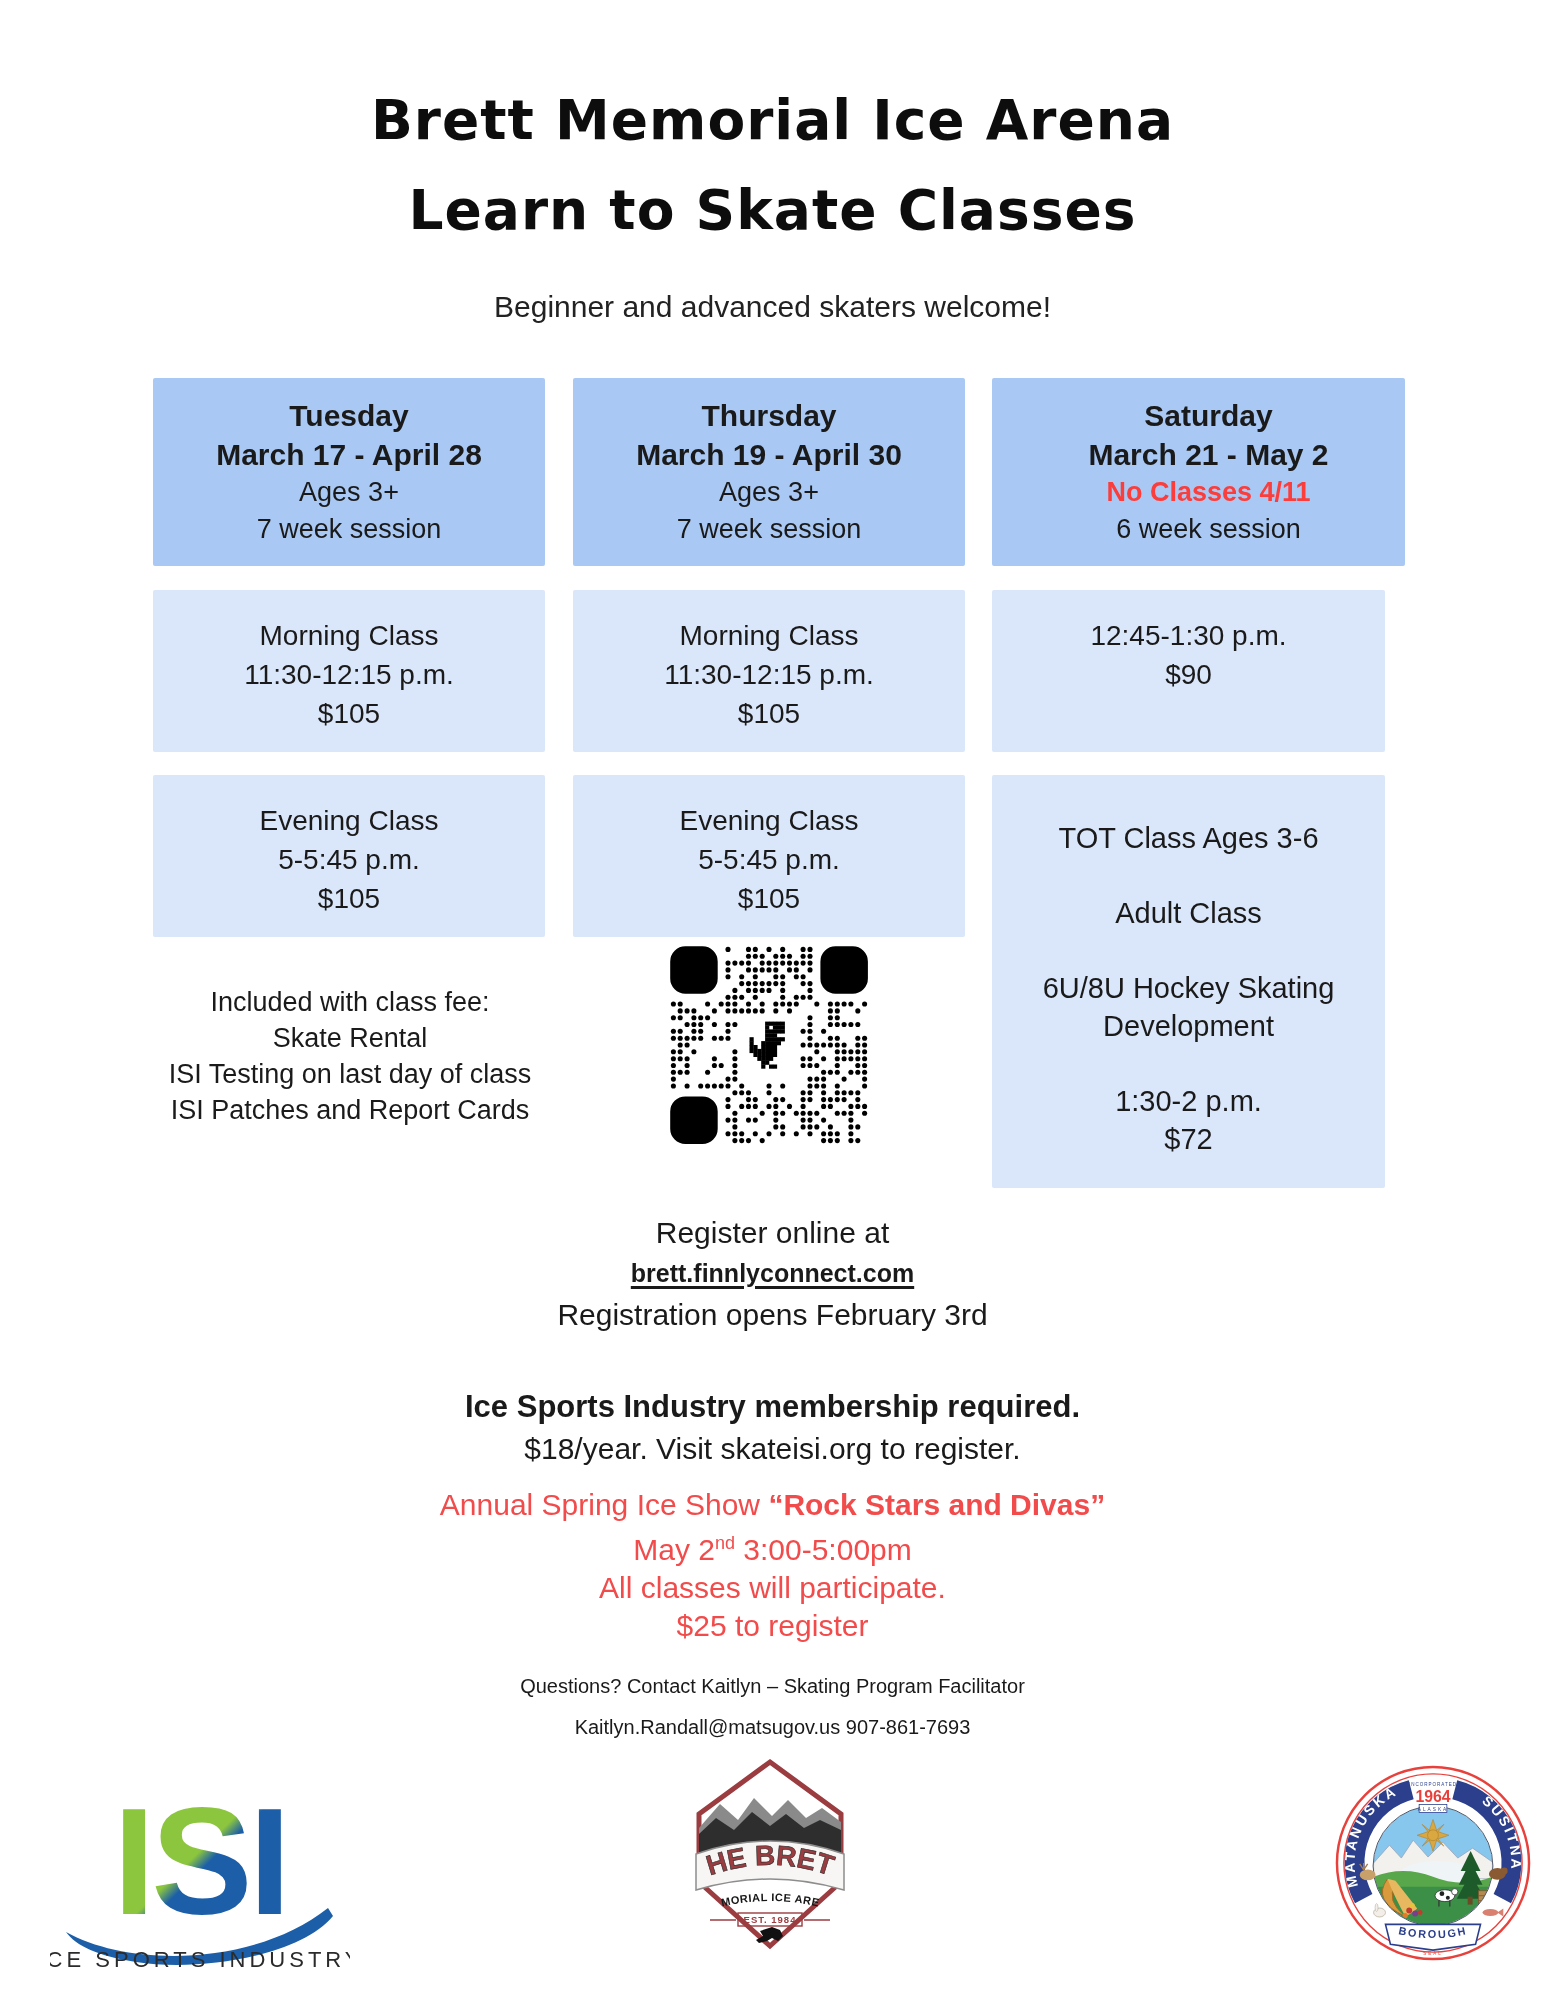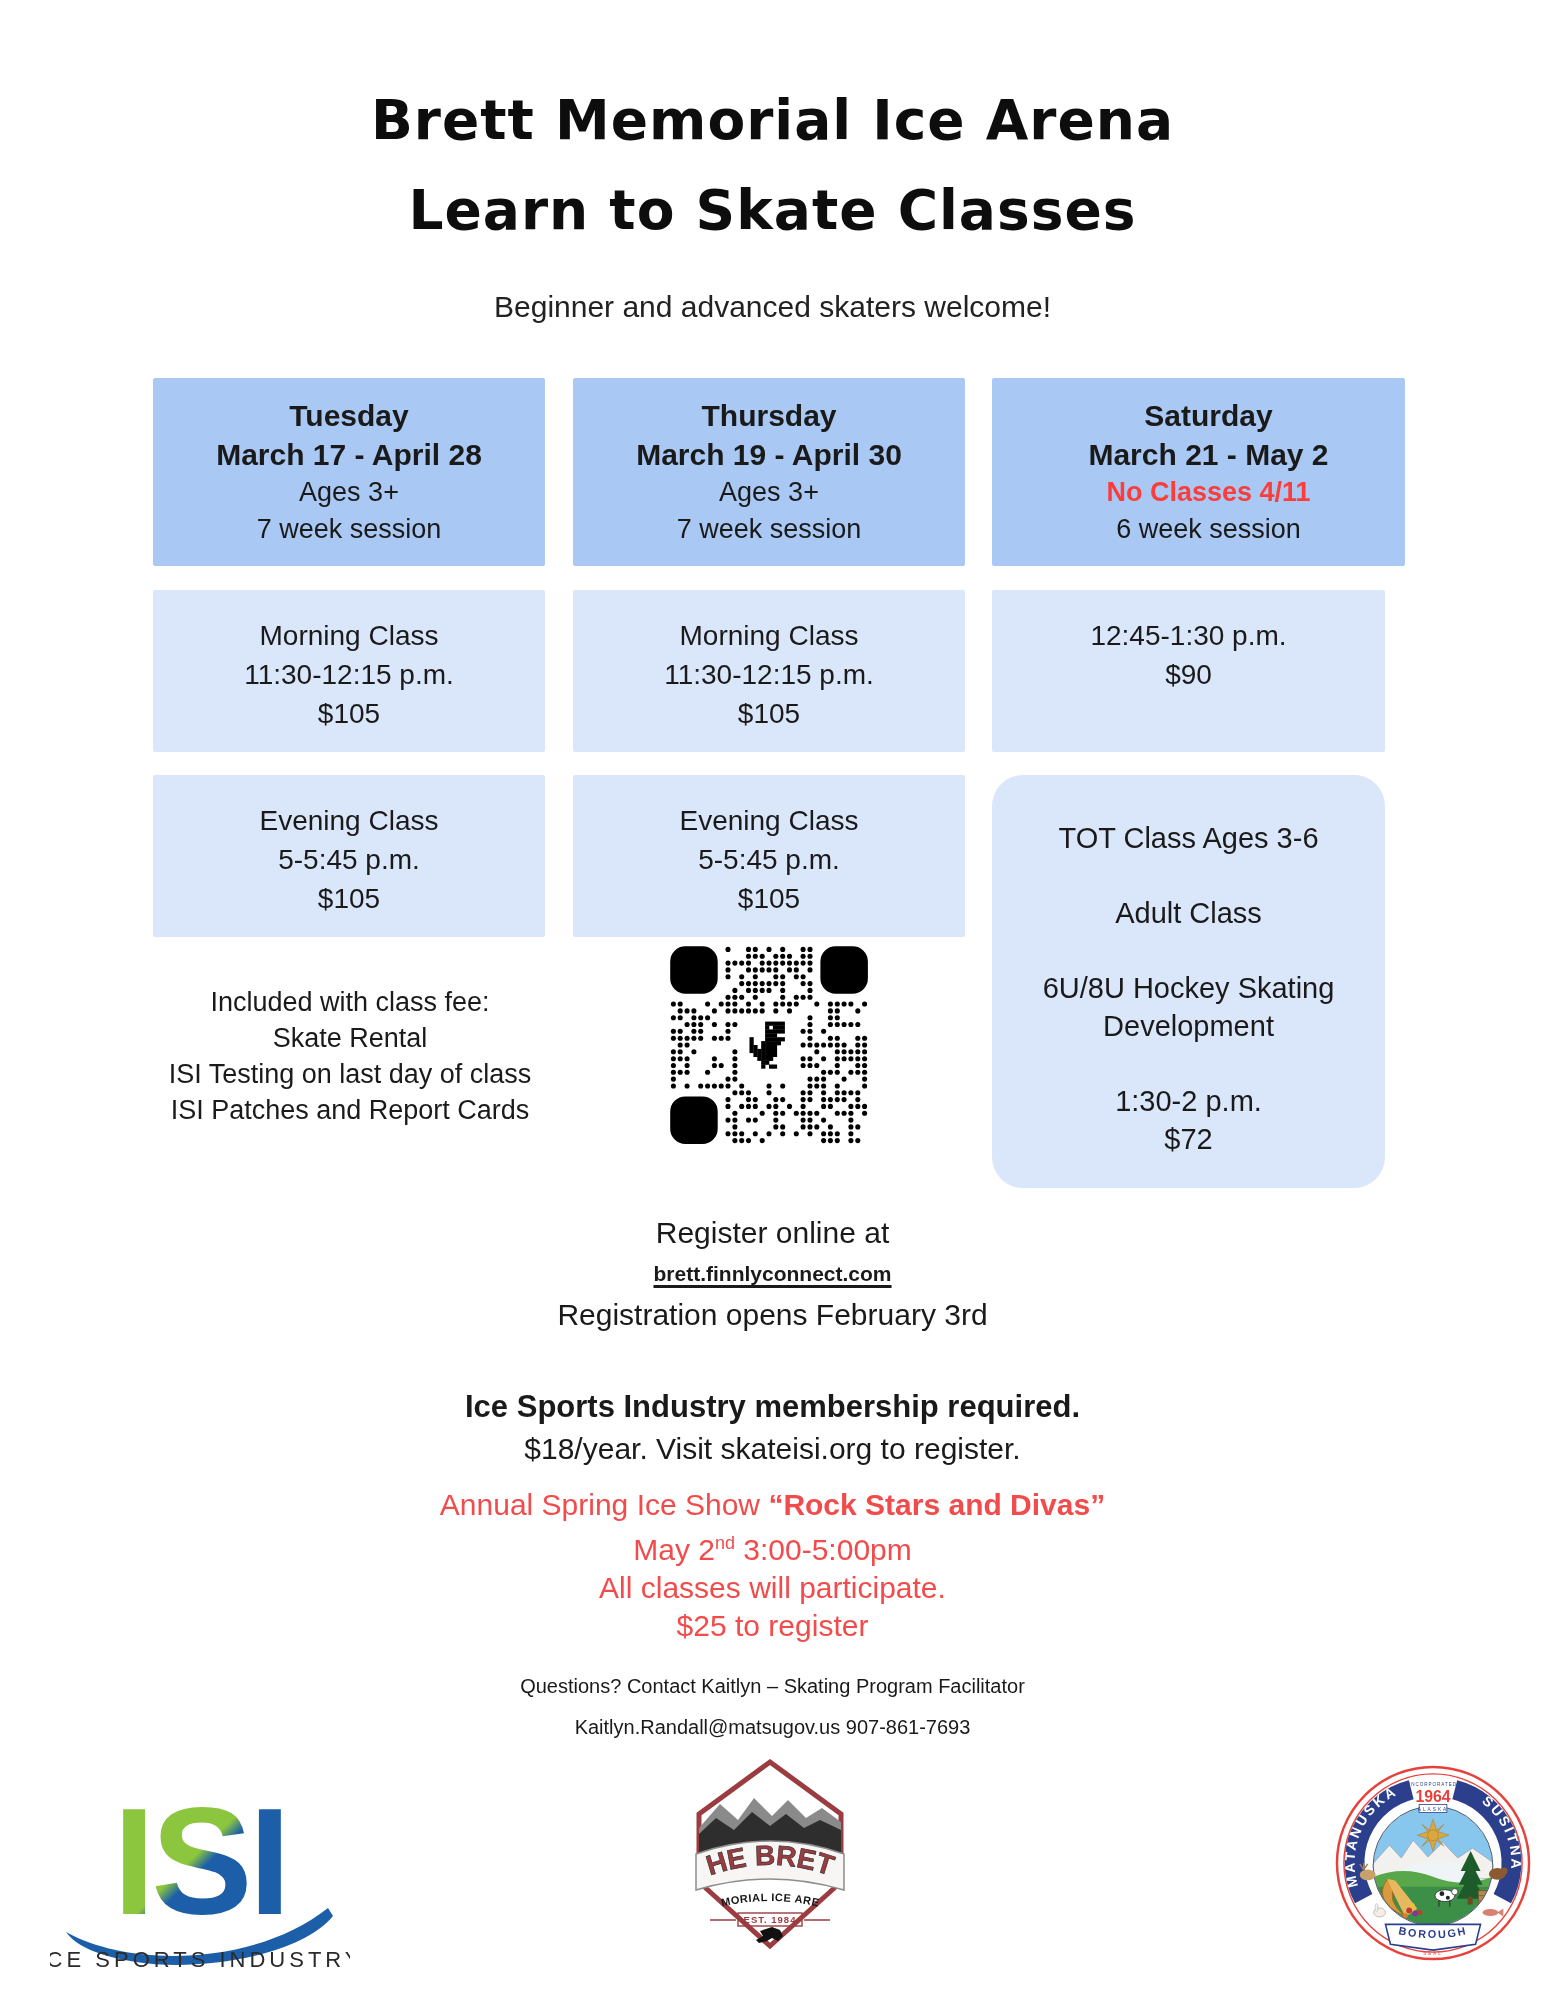--- a/index.html
+++ b/index.html
@@ -17,21 +17,21 @@
   .cell{background:#DAE6F9;padding-top:26px;}
   .hline{font-size:27px;line-height:37px;}
   .hline.bold{font-size:30px;font-weight:700;line-height:39px;}
   .hline.red{color:#FB3D3B;font-weight:700;}
   .cline{font-size:28px;line-height:39px;}
   .tall{background:#DAE6F9;padding-top:44px;}
   .tline{font-size:29px;line-height:38px;}
   .tgap{margin-top:37px;text-align:center;}
   .small-block{font-size:27px;line-height:36px;text-align:center;}
   .reg-line{font-size:30px;line-height:41px;}
-  .reg-url{font-size:21px;font-weight:700;text-decoration:underline;text-decoration-thickness:2.5px;text-underline-offset:4px;line-height:41px;}
+  .reg-url{font-size:25px;font-weight:700;text-decoration:underline;text-decoration-thickness:2.5px;text-underline-offset:4px;line-height:41px;}
   .mem-bold{font-size:31px;font-weight:700;line-height:42px;}
   .mem-detail{font-size:30px;line-height:42px;}
   .show{color:#F24B4B;font-size:30px;line-height:38px;}
   .show b{font-weight:700;}
   .show sup{font-size:0.6em;}
   .contact{font-size:20px;line-height:41px;}
   svg text{font-family:"Liberation Sans",sans-serif;}
   #qr-svg circle, #qr-svg rect{fill:#000;}
 </style>
 </head>
@@ -81,21 +81,21 @@
     <div class="cline">Evening Class</div>
     <div class="cline">5-5:45 p.m.</div>
     <div class="cline">$105</div>
   </div>
   <div class="box cell" style="left:573px;top:775px;width:392px;height:136px;">
     <div class="cline">Evening Class</div>
     <div class="cline">5-5:45 p.m.</div>
     <div class="cline">$105</div>
   </div>
 
-  <div class="box tall" style="left:992px;top:775px;width:393px;height:369px;border-radius:31px;">
+  <div class="box tall" style="left:992px;top:775px;width:393px;height:369px;">
     <div class="tline">TOT Class Ages 3-6</div>
     <div class="tline tgap">Adult Class</div>
     <div class="tline tgap" style="padding:0 36px;">6U/8U Hockey Skating Development</div>
     <div class="tline tgap">1:30-2 p.m.</div>
     <div class="tline">$72</div>
   </div>
 
   <div class="abs small-block" style="left:115px;top:984px;width:470px;">
     <div>Included with class fee:</div>
     <div>Skate Rental</div>

